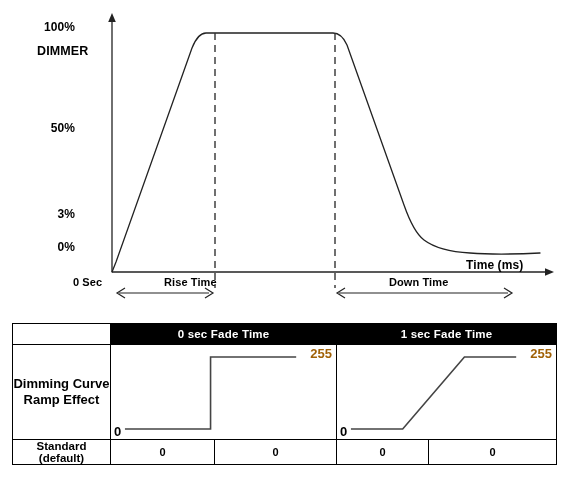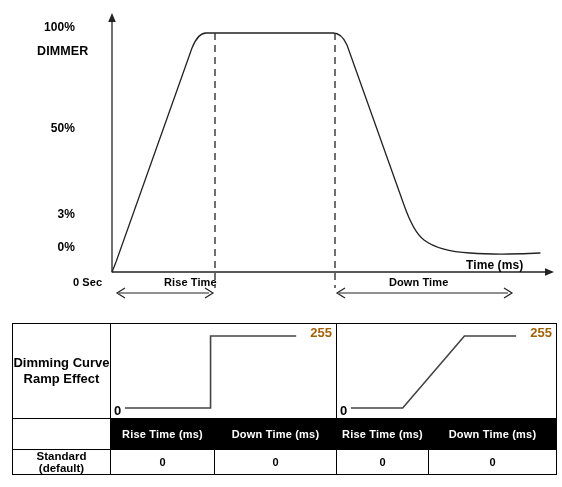--- a/index.html
+++ b/index.html
@@ -203,20 +203,25 @@
 
 <table id="spec-table">
   <colgroup>
     <col style="width:98px">
     <col style="width:104px">
     <col style="width:122px">
     <col style="width:92px">
     <col style="width:128px">
   </colgroup>
   <tbody>
+    <tr>
+      <td id="blank-cell" rowspan="1"></td>
+      <td class="hdr-black" colspan="2">0 sec Fade Time</td>
+      <td class="hdr-black" colspan="2">1 sec Fade Time</td>
+    </tr>
 
     <tr>
       <td id="row-label-cell">Dimming Curve Ramp Effect</td>
 
       <td class="ramp-cell" colspan="2">
         <div class="ramp-wrap">
           <svg class="ramp-svg" viewBox="0 0 226 94" preserveAspectRatio="none">
             <polyline points="14,84 100,84 100,12 186,12" fill="none" stroke="#444" stroke-width="1.6" vector-effect="non-scaling-stroke"></polyline>
           </svg>
           <span class="ramp-zero">0</span>
@@ -228,27 +233,20 @@
         <div class="ramp-wrap">
           <svg class="ramp-svg" viewBox="0 0 220 94" preserveAspectRatio="none">
             <polyline points="14,84 66,84 128,12 180,12" fill="none" stroke="#444" stroke-width="1.6" vector-effect="non-scaling-stroke"></polyline>
           </svg>
           <span class="ramp-zero">0</span>
           <span class="ramp-max">255</span>
         </div>
       </td>
     </tr>
 
-    <tr>
-      <td id="blank-cell"></td>
-      <td class="subhdr-black">Rise Time (ms)</td>
-      <td class="subhdr-black">Down Time (ms)</td>
-      <td class="subhdr-black">Rise Time (ms)</td>
-      <td class="subhdr-black">Down Time (ms)</td>
-    </tr>
 
     <tr>
       <td id="standard-label-cell">Standard (default)</td>
       <td class="cell-white">0</td>
       <td class="cell-white">0</td>
       <td class="cell-white">0</td>
       <td class="cell-white">0</td>
     </tr>
   </tbody>
 </table>

